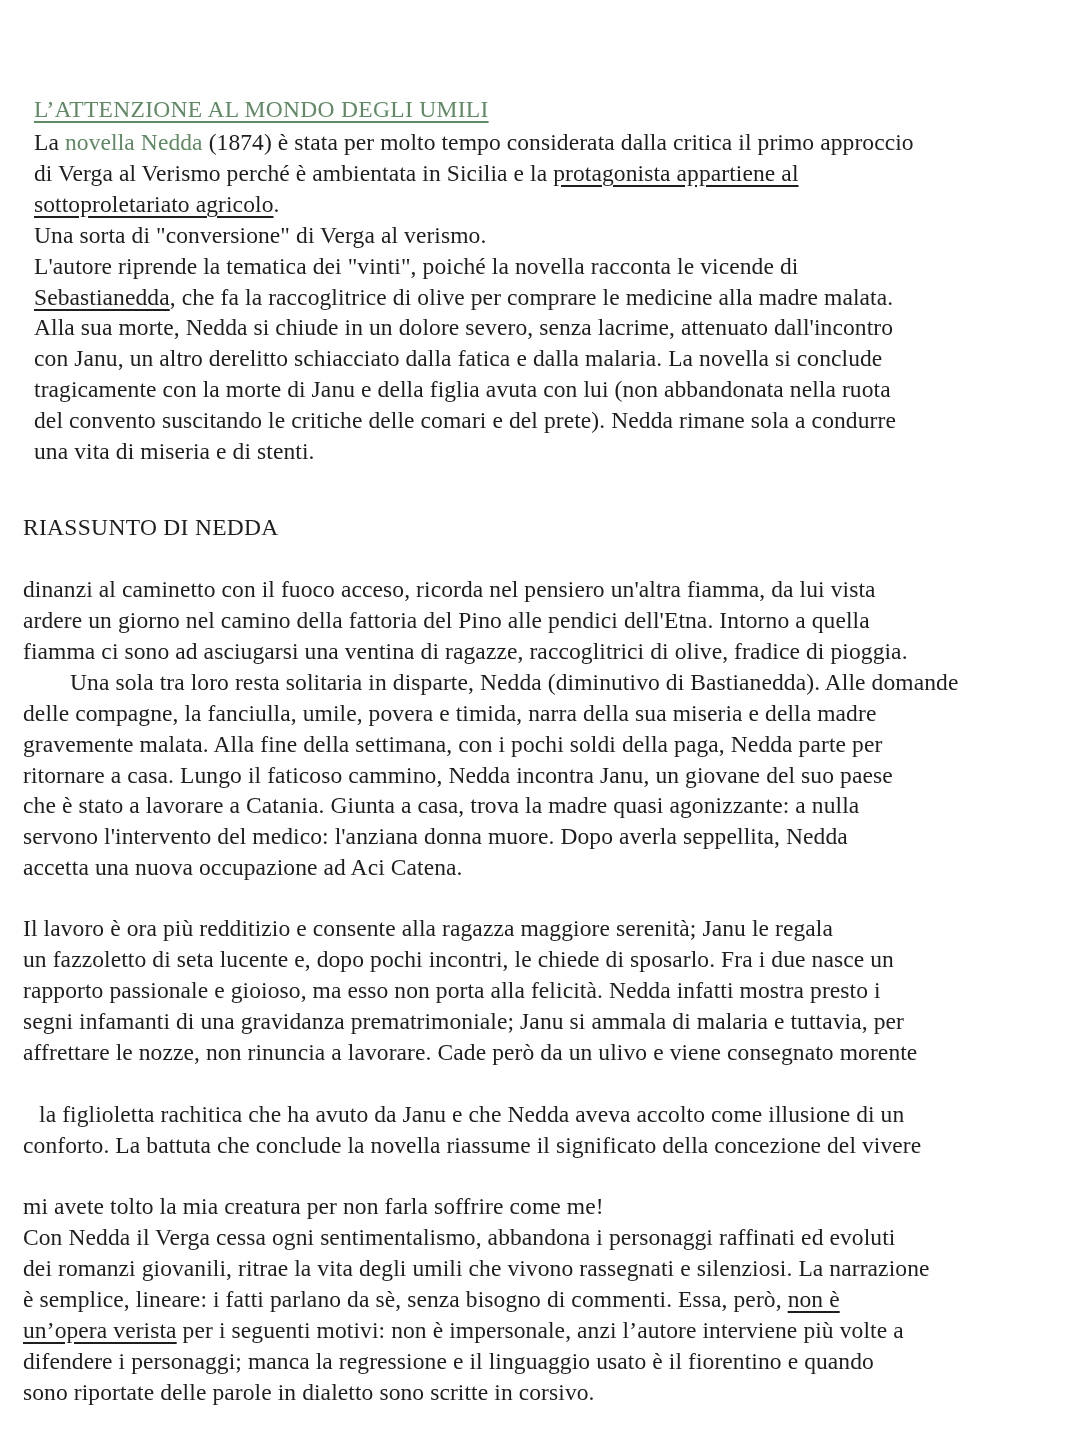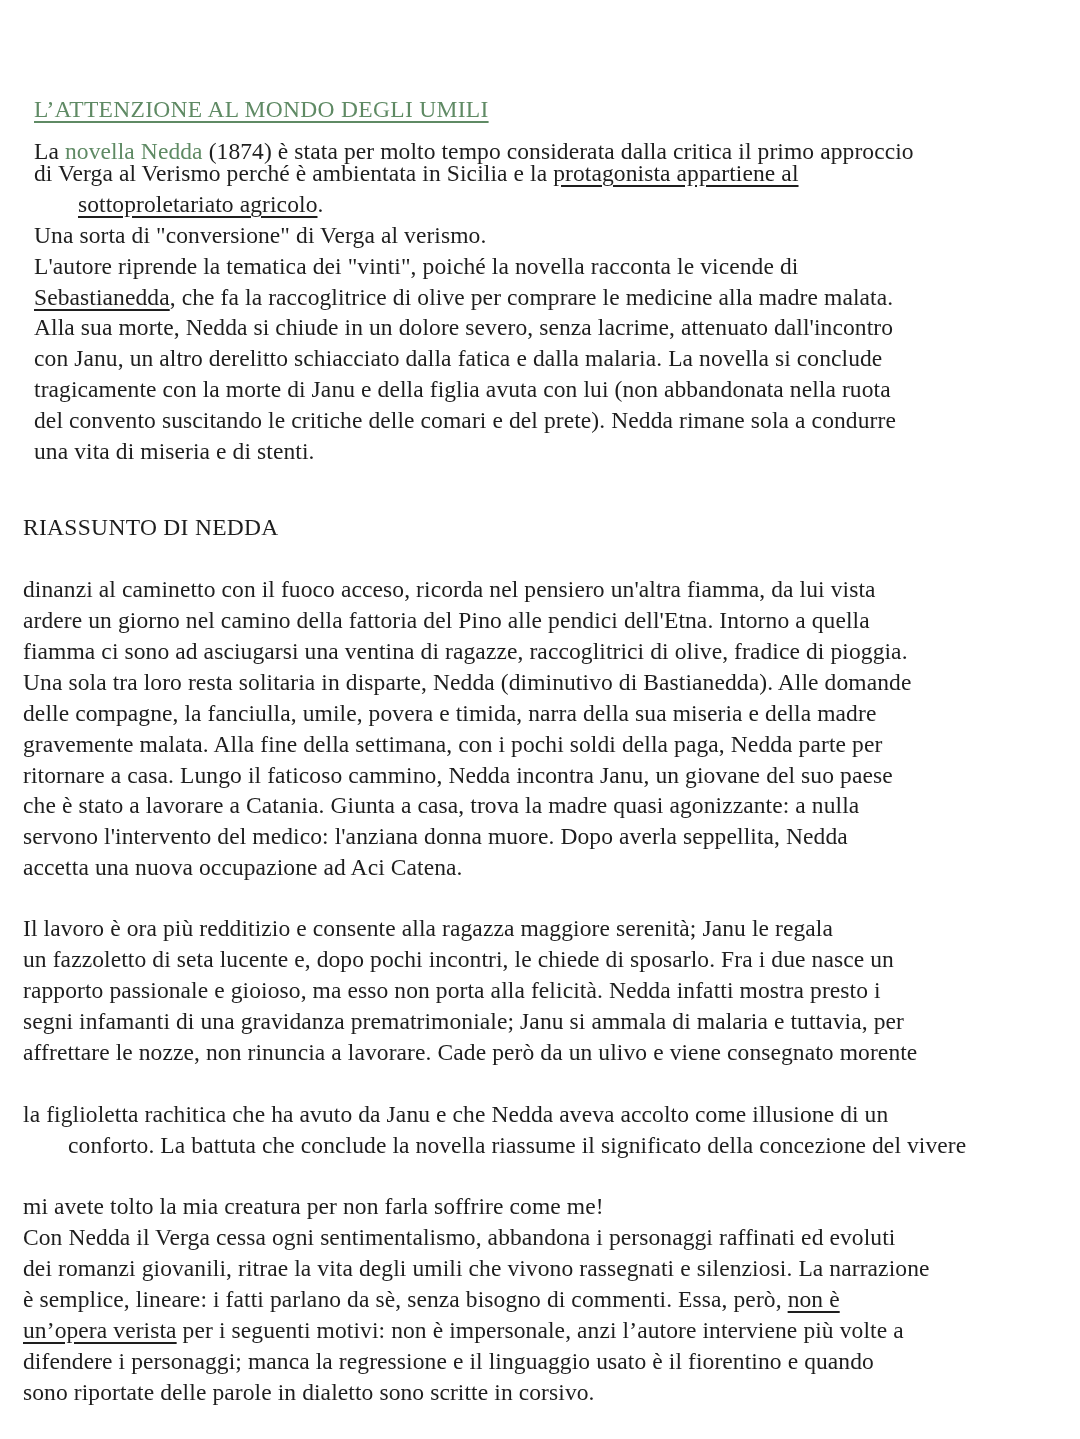--- a/index.html
+++ b/index.html
@@ -49,60 +49,60 @@
       letter-spacing: 0.3px;
     }
   </style>
 </head>
 <body>
 
 <div class="page">
 
   <div class="line s1 heading-green" style="top:94px;">L’ATTENZIONE AL MONDO DEGLI UMILI</div>
 
-  <div class="line s1" style="top:127px;margin-top:9px;">
+  <div class="line s1" style="top:127px;">
     <span>La </span><span class="green">novella Nedda</span><span> (1874) è stata per molto tempo considerata dalla critica il primo approccio</span>
   </div>
   <div class="line s1" style="top:158px;">
     <span>di Verga al Verismo perché è ambientata in Sicilia e la </span><span class="u">protagonista appartiene al</span>
   </div>
-  <div class="line s1" style="top:189px;margin-left:44px;">
+  <div class="line s1" style="top:189px;">
     <span class="u">sottoproletariato agricolo</span><span>.</span>
   </div>
   <div class="line s1" style="top:220px;">Una sorta di "conversione" di Verga al verismo.</div>
   <div class="line s1" style="top:251px;">L'autore riprende la tematica dei "vinti", poiché la novella racconta le vicende di</div>
   <div class="line s1" style="top:282px;">
     <span class="u">Sebastianedda</span><span>, che fa la raccoglitrice di olive per comprare le medicine alla madre malata.</span>
   </div>
   <div class="line s1" style="top:312px;">Alla sua morte, Nedda si chiude in un dolore severo, senza lacrime, attenuato dall'incontro</div>
   <div class="line s1" style="top:343px;">con Janu, un altro derelitto schiacciato dalla fatica e dalla malaria. La novella si conclude</div>
   <div class="line s1" style="top:374px;">tragicamente con la morte di Janu e della figlia avuta con lui (non abbandonata nella ruota</div>
   <div class="line s1" style="top:405px;">del convento suscitando le critiche delle comari e del prete). Nedda rimane sola a condurre</div>
   <div class="line s1" style="top:436px;">una vita di miseria e di stenti.</div>
 
   <div class="line s2 heading-plain" style="top:512px;">RIASSUNTO DI NEDDA</div>
 
   <div class="line s2" style="top:574px;">dinanzi al caminetto con il fuoco acceso, ricorda nel pensiero un'altra fiamma, da lui vista</div>
   <div class="line s2" style="top:605px;">ardere un giorno nel camino della fattoria del Pino alle pendici dell'Etna. Intorno a quella</div>
   <div class="line s2" style="top:636px;">fiamma ci sono ad asciugarsi una ventina di ragazze, raccoglitrici di olive, fradice di pioggia.</div>
-  <div class="line s2" style="top:667px;">Una sola tra loro resta solitaria in disparte, Nedda (diminutivo di Bastianedda). Alle domande</div>
+  <div class="line s2" style="top:667px;margin-left:47px;">Una sola tra loro resta solitaria in disparte, Nedda (diminutivo di Bastianedda). Alle domande</div>
   <div class="line s2" style="top:698px;">delle compagne, la fanciulla, umile, povera e timida, narra della sua miseria e della madre</div>
   <div class="line s2" style="top:729px;">gravemente malata. Alla fine della settimana, con i pochi soldi della paga, Nedda parte per</div>
   <div class="line s2" style="top:760px;">ritornare a casa. Lungo il faticoso cammino, Nedda incontra Janu, un giovane del suo paese</div>
   <div class="line s2" style="top:790px;">che è stato a lavorare a Catania. Giunta a casa, trova la madre quasi agonizzante: a nulla</div>
   <div class="line s2" style="top:821px;">servono l'intervento del medico: l'anziana donna muore. Dopo averla seppellita, Nedda</div>
   <div class="line s2" style="top:852px;">accetta una nuova occupazione ad Aci Catena.</div>
 
   <div class="line s2" style="top:913px;">Il lavoro è ora più redditizio e consente alla ragazza maggiore serenità; Janu le regala</div>
   <div class="line s2" style="top:944px;">un fazzoletto di seta lucente e, dopo pochi incontri, le chiede di sposarlo. Fra i due nasce un</div>
   <div class="line s2" style="top:975px;">rapporto passionale e gioioso, ma esso non porta alla felicità. Nedda infatti mostra presto i</div>
   <div class="line s2" style="top:1006px;">segni infamanti di una gravidanza prematrimoniale; Janu si ammala di malaria e tuttavia, per</div>
   <div class="line s2" style="top:1037px;">affrettare le nozze, non rinuncia a lavorare. Cade però da un ulivo e viene consegnato morente</div>
-  <div class="line s2" style="top:1099px;">la figlioletta rachitica che ha avuto da Janu e che Nedda aveva accolto come illusione di un</div>
-  <div class="line s2" style="top:1130px;margin-left:45px;">conforto. La battuta che conclude la novella riassume il significato della concezione del vivere</div>
+  <div class="line s2" style="top:1099px;margin-left:16px;">la figlioletta rachitica che ha avuto da Janu e che Nedda aveva accolto come illusione di un</div>
+  <div class="line s2" style="top:1130px;">conforto. La battuta che conclude la novella riassume il significato della concezione del vivere</div>
   <div class="line s2" style="top:1191px;">mi avete tolto la mia creatura per non farla soffrire come me!</div>
   <div class="line s2" style="top:1222px;">Con Nedda il Verga cessa ogni sentimentalismo, abbandona i personaggi raffinati ed evoluti</div>
   <div class="line s2" style="top:1253px;">dei romanzi giovanili, ritrae la vita degli umili che vivono rassegnati e silenziosi. La narrazione</div>
 
   <div class="line s2" style="top:1284px;">
     <span>è semplice, lineare: i fatti parlano da sè, senza bisogno di commenti. Essa, però, </span><span class="u">non è</span>
   </div>
   <div class="line s2" style="top:1315px;">
     <span class="u">un’opera verista</span><span> per i seguenti motivi: non è impersonale, anzi l’autore interviene più volte a</span>
   </div>

